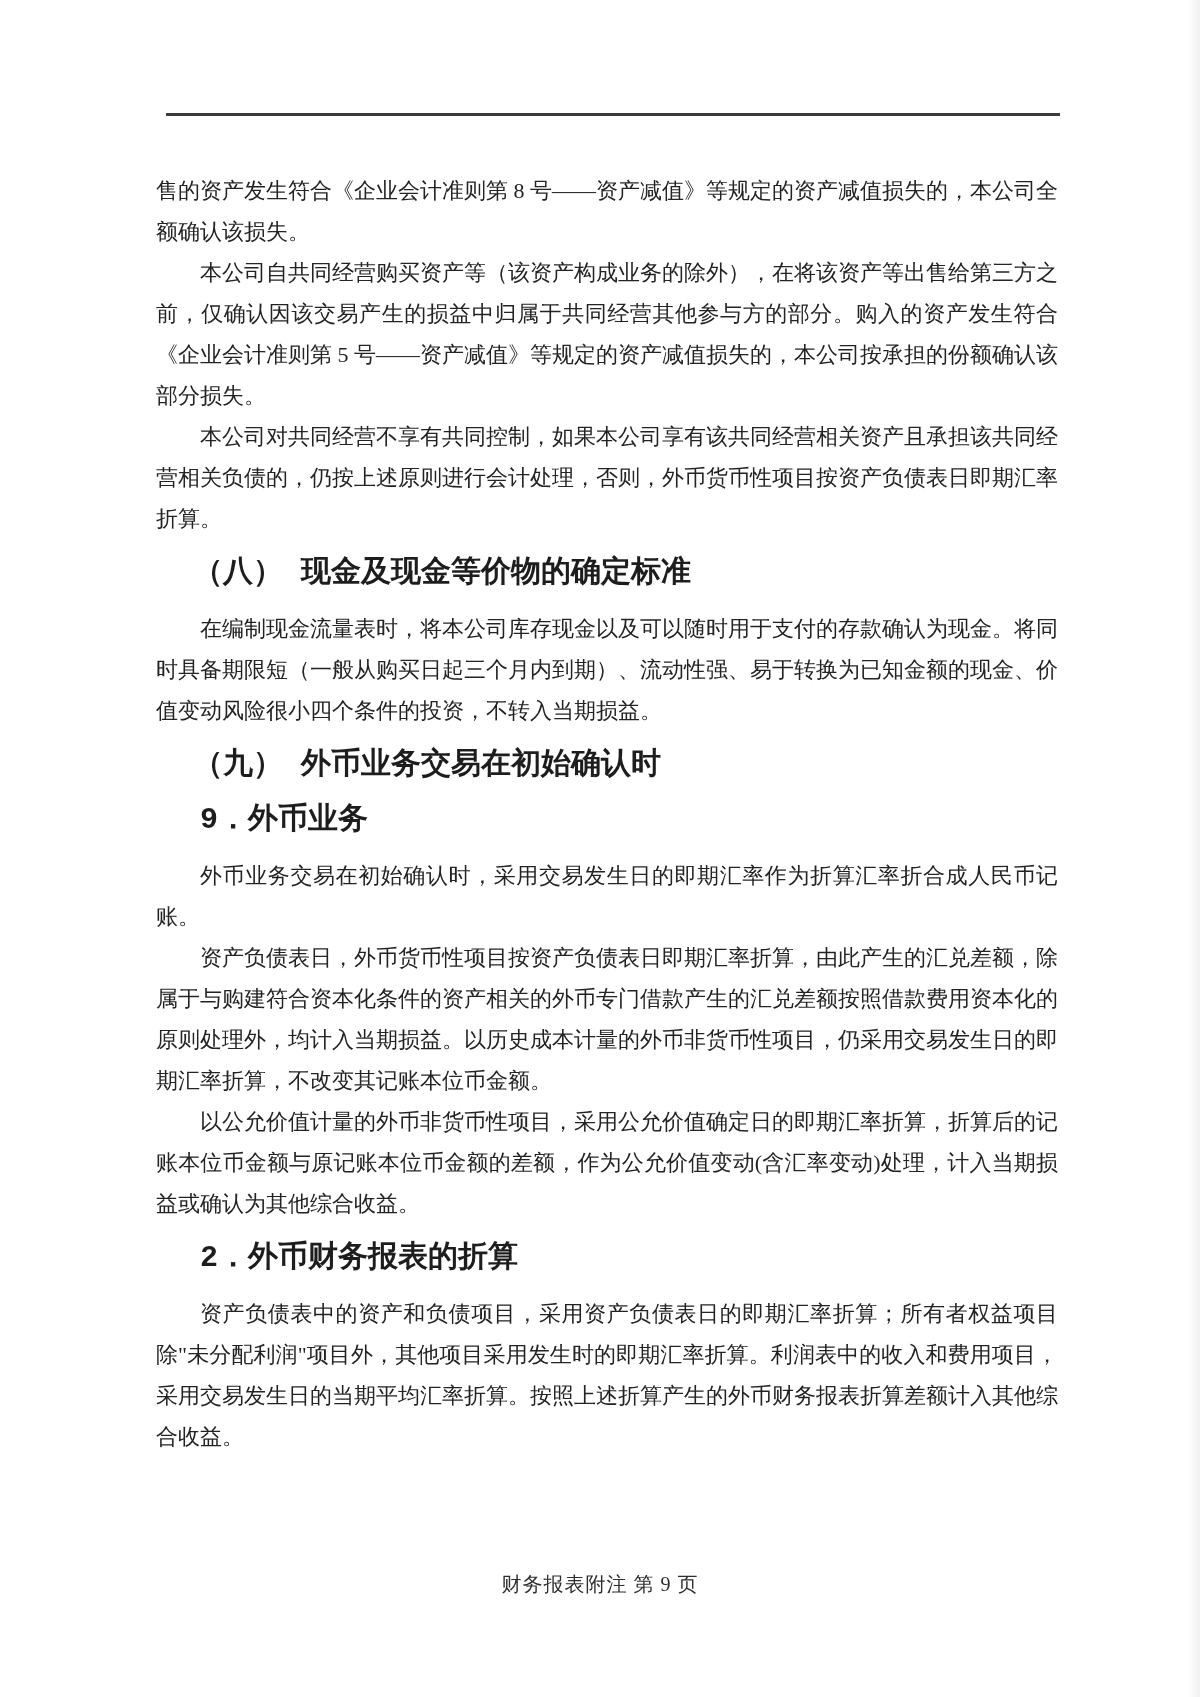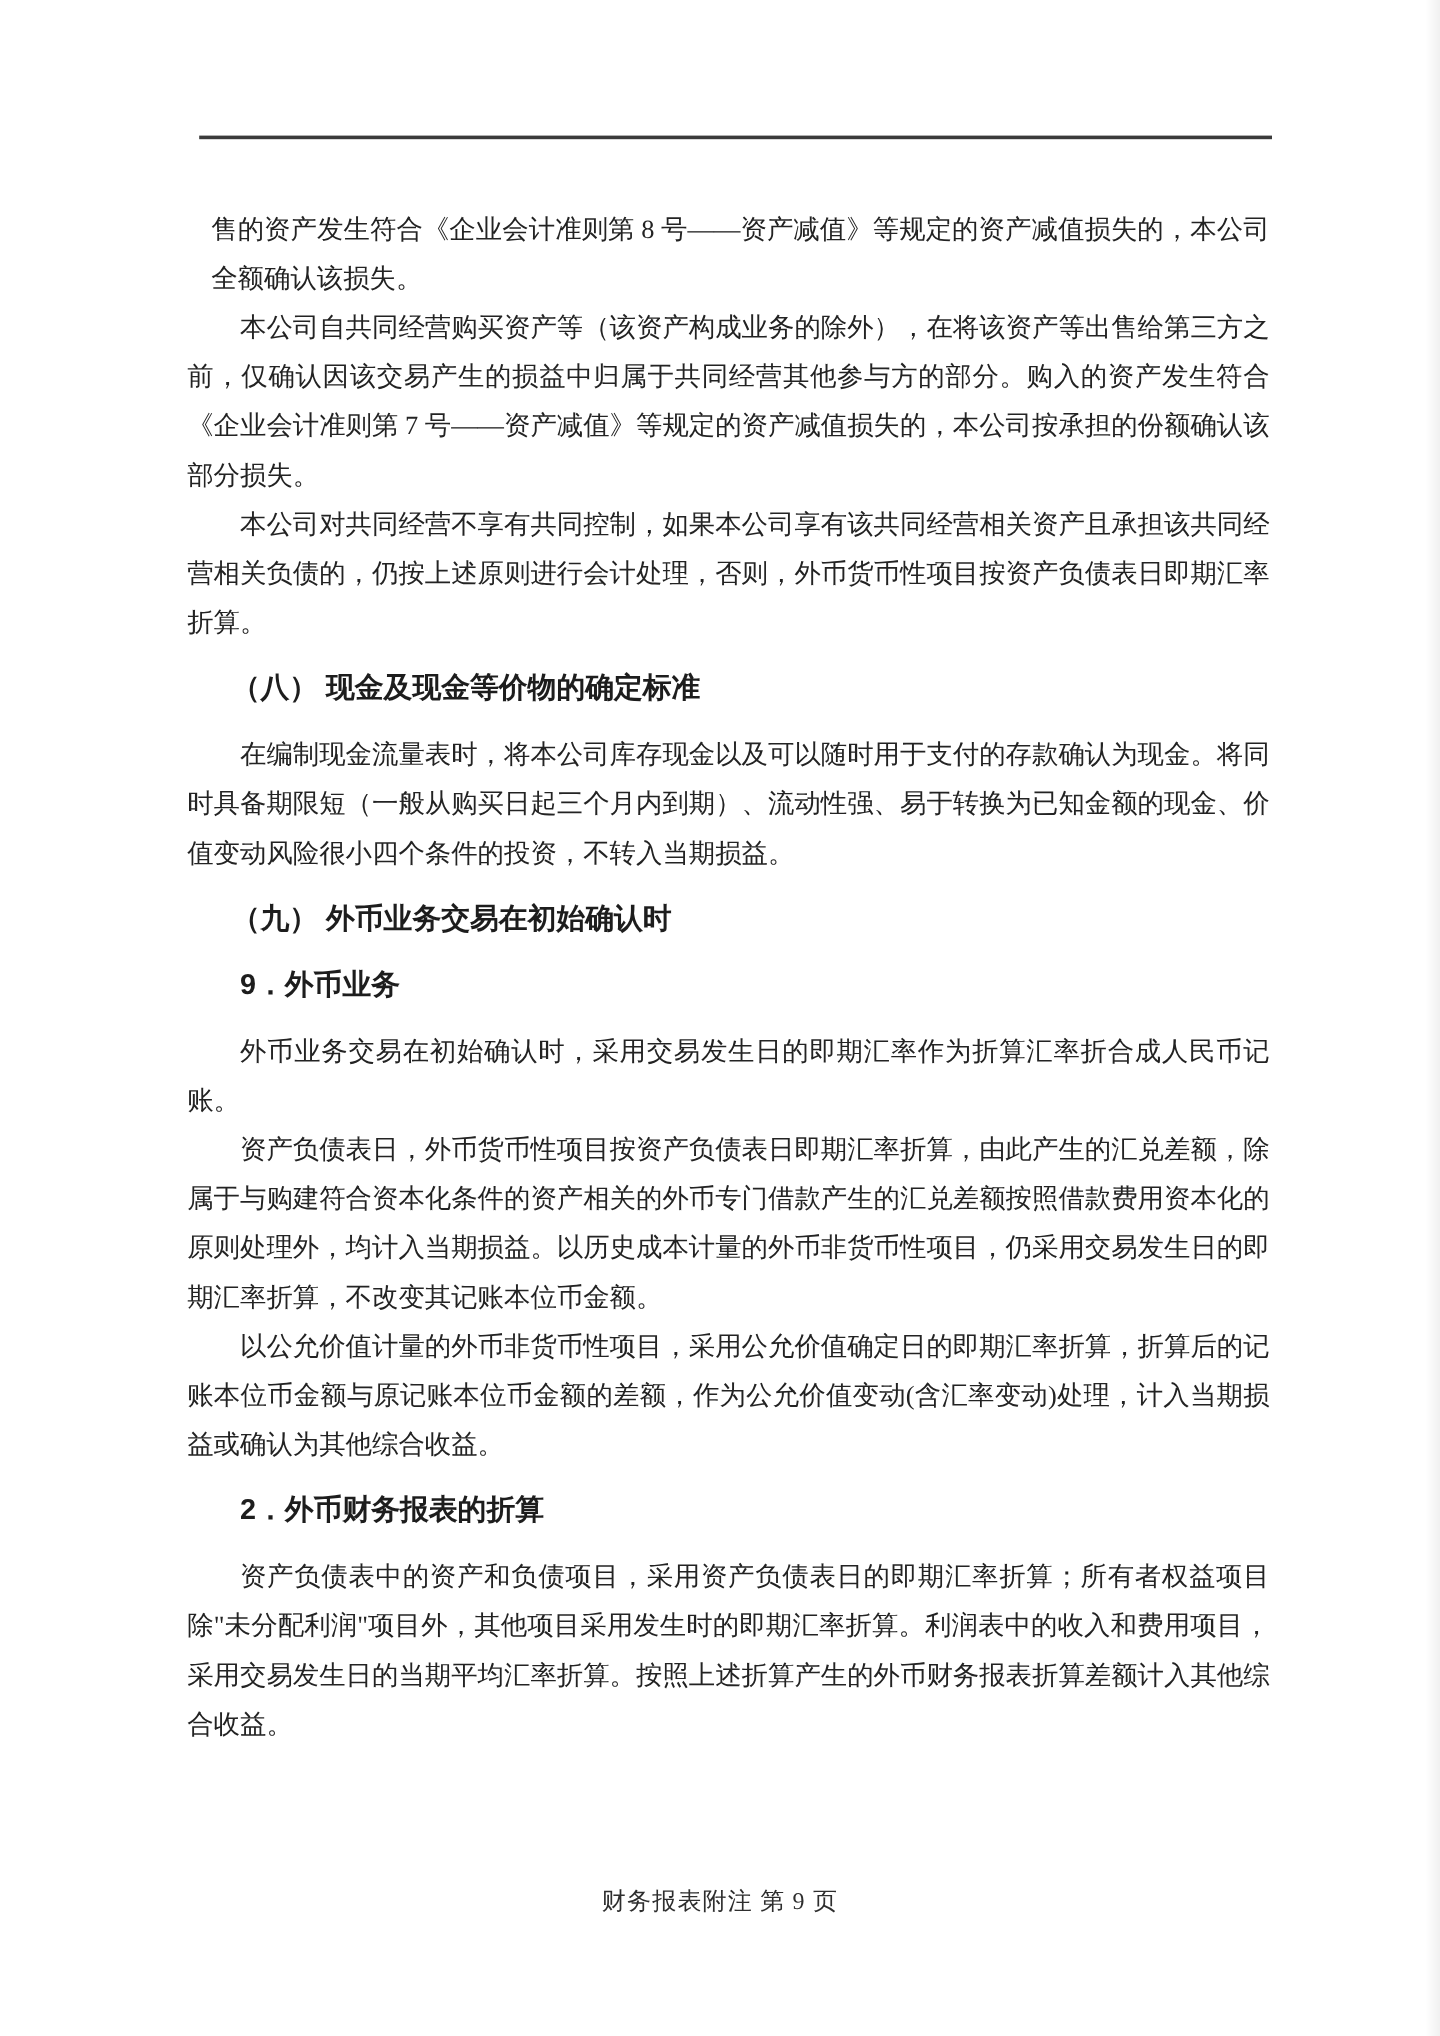--- a/index.html
+++ b/index.html
@@ -33,27 +33,26 @@
     text-align: justify;
     text-justify: inter-character;
   }
   .content p {
     margin: 0;
     line-height: 41px;
     text-indent: 2em;
   }
   .content p.continuation {
     text-indent: 0;
-    margin-left: 20px;
   }
   .heading {
-    font-family: Liberation Sans, sans-serif;
+    font-family: Liberation Mono, monospace;
     font-weight: bold;
     color: #1d1d1d;
-    font-size: 24px;
+    font-size: 30px;
     line-height: 41px;
     margin: 14px 0 14px 0;
     text-align: left;
   }
   .section-heading {
     padding-left: 37px;
   }
   .sub-heading {
     padding-left: 44px;
   }
@@ -79,21 +78,21 @@
   }
 </style>
 </head>
 <body>
 
 <div class="page">
   <div class="header-rule"></div>
 
   <div class="content">
     <p class="continuation">售的资产发生符合《企业会计准则第 8 号——资产减值》等规定的资产减值损失的，本公司全额确认该损失。</p>
-    <p>本公司自共同经营购买资产等（该资产构成业务的除外），在将该资产等出售给第三方之前，仅确认因该交易产生的损益中归属于共同经营其他参与方的部分。购入的资产发生符合《企业会计准则第 7 号——资产减值》等规定的资产减值损失的，本公司按承担的份额确认该部分损失。</p>
+    <p>本公司自共同经营购买资产等（该资产构成业务的除外），在将该资产等出售给第三方之前，仅确认因该交易产生的损益中归属于共同经营其他参与方的部分。购入的资产发生符合《企业会计准则第 5 号——资产减值》等规定的资产减值损失的，本公司按承担的份额确认该部分损失。</p>
     <p>本公司对共同经营不享有共同控制，如果本公司享有该共同经营相关资产且承担该共同经营相关负债的，仍按上述原则进行会计处理，否则，外币货币性项目按资产负债表日即期汇率折算。</p>
 
     <h2 class="heading section-heading">（八） 现金及现金等价物的确定标准</h2>
     <p>在编制现金流量表时，将本公司库存现金以及可以随时用于支付的存款确认为现金。将同时具备期限短（一般从购买日起三个月内到期）、流动性强、易于转换为已知金额的现金、价值变动风险很小四个条件的投资，不转入当期损益。</p>
 
     <h2 class="heading section-heading">（九） 外币业务交易在初始确认时</h2>
     <h3 class="heading sub-heading">9．外币业务</h3>
     <p>外币业务交易在初始确认时，采用交易发生日的即期汇率作为折算汇率折合成人民币记账。</p>
     <p>资产负债表日，外币货币性项目按资产负债表日即期汇率折算，由此产生的汇兑差额，除属于与购建符合资本化条件的资产相关的外币专门借款产生的汇兑差额按照借款费用资本化的原则处理外，均计入当期损益。以历史成本计量的外币非货币性项目，仍采用交易发生日的即期汇率折算，不改变其记账本位币金额。</p>
     <p>以公允价值计量的外币非货币性项目，采用公允价值确定日的即期汇率折算，折算后的记账本位币金额与原记账本位币金额的差额，作为公允价值变动(含汇率变动)处理，计入当期损益或确认为其他综合收益。</p>

